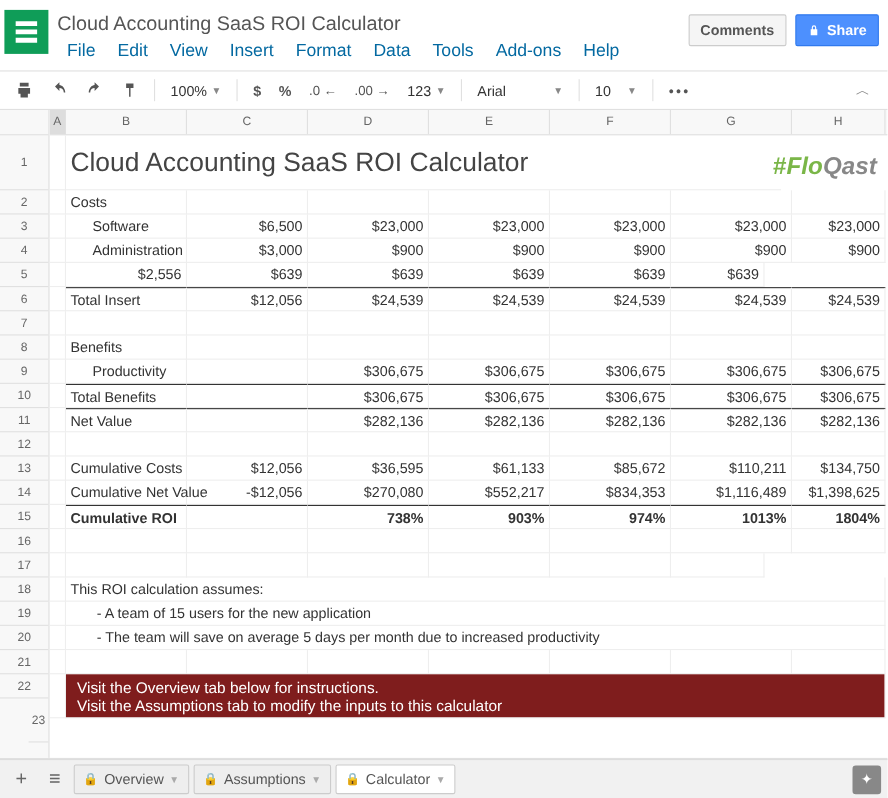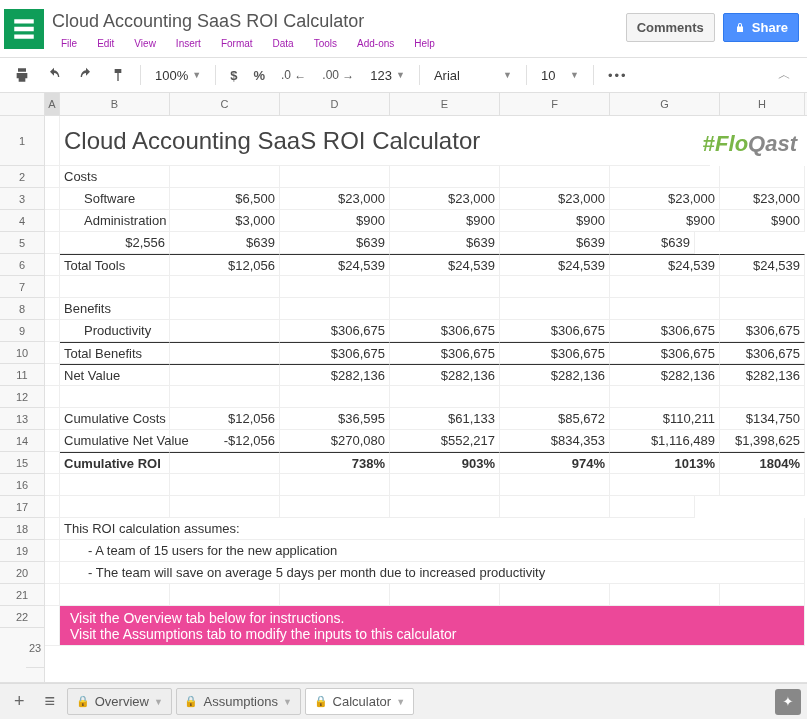--- a/index.html
+++ b/index.html
@@ -3,21 +3,21 @@
 <meta charset="utf-8">
 <style>
 * { box-sizing: border-box; margin: 0; padding: 0; }
 body { font-family: Arial, sans-serif; font-size: 13px; color: #333; background: #fff; width: 807px; overflow: hidden; }
 .header { display: flex; align-items: flex-start; padding: 5px 8px 0 0; }
 .logo-box { width: 40px; height: 40px; background: #0f9d58; display: flex; align-items: center; justify-content: center; margin: 4px 8px 0 4px; }
 .logo-box svg { width: 26px; height: 26px; fill: #fff; }
 .header-main { flex: 1; }
 .doc-title { font-size: 18px; color: #555; padding: 6px 0 2px 0; }
 .menubar { display: flex; gap: 2px; padding-bottom: 4px; }
-.menubar .mi { padding: 4px 9px; font-size: 10px; color: #a21caf; cursor: pointer; text-align: center; }
+.menubar .mi { padding: 4px 9px; font-size: 16px; color: #0369a1; cursor: pointer; text-align: center; }
 .header-right { display: flex; gap: 8px; align-items: center; padding-top: 8px; }
 .btn { border: 1px solid #ccc; background: #f5f5f5; border-radius: 2px; padding: 6px 10px; font-size: 13px; font-weight: bold; color: #555; cursor: pointer; }
 .btn.share { background: #4d90fe; border-color: #3079ed; color: #fff; display: flex; align-items: center; gap: 6px; }
 .toolbar { border-top: 1px solid #e0e0e0; border-bottom: 1px solid #e0e0e0; display: flex; align-items: center; padding: 4px 8px; gap: 4px; background: #fff; }
 .tb-group { display: flex; align-items: center; gap: 4px; }
 .tb-btn { padding: 4px 6px; border-radius: 2px; cursor: pointer; color: #555; display: flex; align-items: center; }
 .tb-sep { width: 1px; height: 20px; background: #e0e0e0; margin: 0 4px; }
 .tb-dd { display: flex; align-items: center; gap: 4px; padding: 4px 6px; font-size: 13px; color: #333; cursor: pointer; }
 .tb-dd .caret { font-size: 9px; color: #888; }
 .chev-right { margin-left: auto; padding: 4px 8px; color: #888; cursor: pointer; }
@@ -40,21 +40,21 @@
 .row.big { height: 40px; }
 .cell { border-right: 1px solid #eee; border-bottom: 1px solid #eee; padding: 2px 4px; font-size: 13px; display: flex; align-items: center; overflow: visible; white-space: nowrap; }
 .cell.r { justify-content: flex-end; }
 .cell.b { font-weight: bold; }
 .doc-big-title { font-size: 24px; color: #444; }
 .brand-logo { position:absolute; right: 10px; top: 15px; font-size: 22px; font-weight: bold; font-style: italic; }
 .brand-logo .flo { color: #7ab648; }
 .brand-logo .qast { color: #888; }
 .brand-logo .hash { color: #7ab648; font-style: normal; }
 .topborder { border-top: 1px solid #333; }
-.green-callout { background: #ec4899; color: #fff; padding: 4px 10px; font-size: 14px; width: 100%; height: 100%; display:flex; flex-direction:column; justify-content:center; }
+.green-callout { background: #7f1d1d; color: #fff; padding: 4px 10px; font-size: 14px; width: 100%; height: 100%; display:flex; flex-direction:column; justify-content:center; }
 .sheet-tabs { display: flex; align-items: center; height: 36px; background: #f1f1f1; border-top: 1px solid #ddd; padding: 0 6px; gap: 4px; }
 .sheet-tab { background: #fff; border: 1px solid #ccc; border-radius: 2px; padding: 5px 8px; font-size: 13px; color: #555; display: flex; align-items: center; gap: 5px; cursor: pointer; }
 .sheet-tab.inactive { background: #eee; }
 .sheet-tab .lock { font-size: 11px; color: #888; }
 .sheet-tab .dd { font-size: 9px; color: #aaa; }
 .tab-btn { padding: 4px 8px; color: #666; font-size: 18px; cursor: pointer; }
 .explore-btn { margin-left: auto; width: 26px; height: 26px; background: #888; border-radius: 3px; display:flex; align-items:center; justify-content:center; color:#fff; cursor:pointer; }
 </style>
 </head>
 <body>
@@ -231,21 +231,21 @@
         <div class="cell cC r">$2,556</div>
         <div class="cell cD r">$639</div>
         <div class="cell cE r">$639</div>
         <div class="cell cF r">$639</div>
         <div class="cell cG r">$639</div>
         <div class="cell cH r">$639</div>
         </div>
 
       <div class="row">
           <div class="cell cA"></div>
-          <div class="cell cB topborder">Total Tools</div>
+          <div class="cell cB topborder">Total Insert</div>
         <div class="cell cC r topborder">$12,056</div>
         <div class="cell cD r topborder">$24,539</div>
         <div class="cell cE r topborder">$24,539</div>
         <div class="cell cF r topborder">$24,539</div>
         <div class="cell cG r topborder">$24,539</div>
         <div class="cell cH r topborder">$24,539</div>
         </div>
 
       <div class="row">
           <div class="cell cA"></div>

